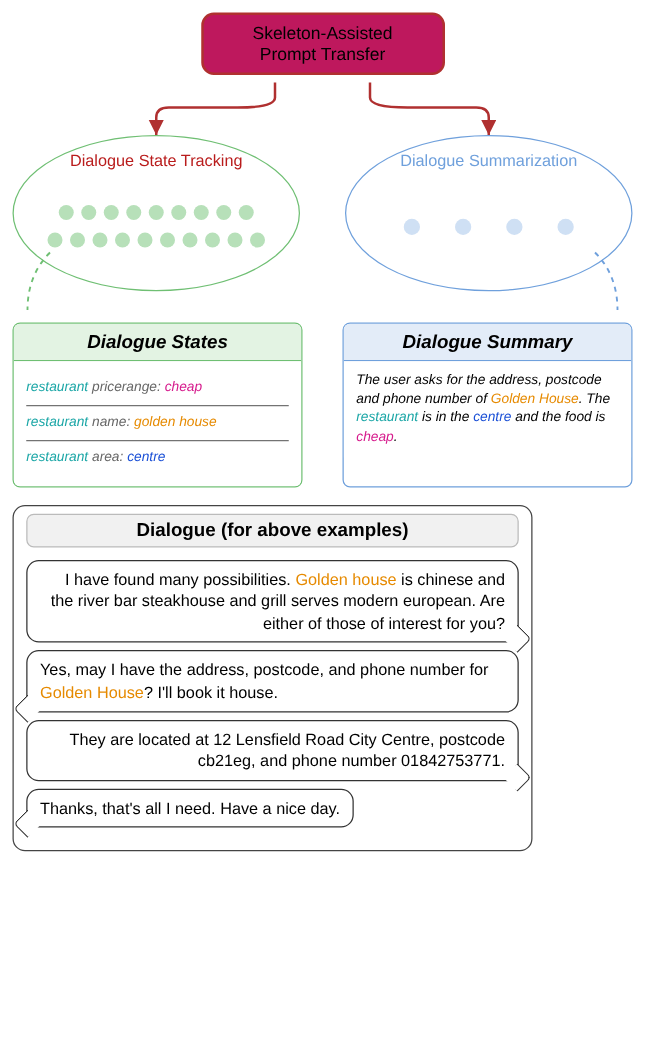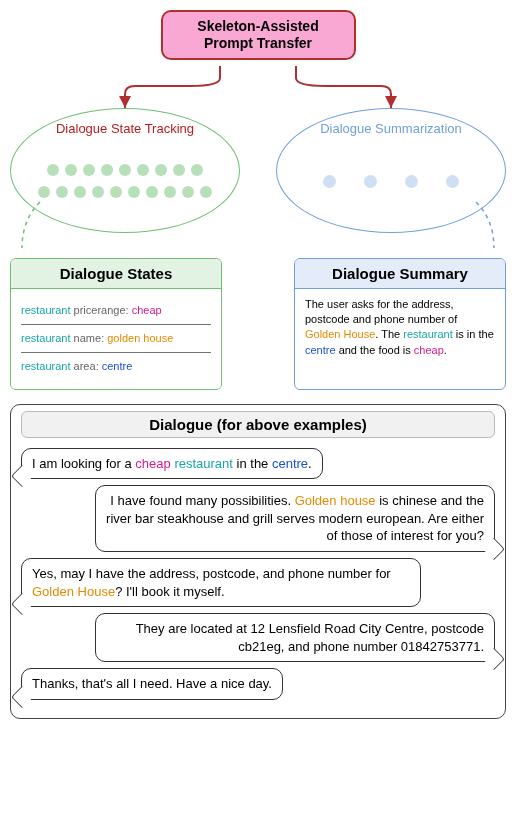--- a/index.html
+++ b/index.html
@@ -4,22 +4,22 @@
 <style>
   * { box-sizing: border-box; margin: 0; padding: 0; }
   body { font-family: Arial, Helvetica, sans-serif; background: #fff; width: 516px; }
   
   .canvas { width: 516px; position: relative; padding: 10px; }
 
   
   .sapt-box {
     width: 195px; margin: 0 auto 8px auto;
     border: 2px solid #b03030; border-radius: 10px;
-    background: #f9a8d4; padding: 6px 8px; text-align: center;
-    font-size: 14px; font-weight: bold; line-height: 1.2;
+    background: #be185d; padding: 6px 8px; text-align: center;
+    font-size: 14px; font-weight: normal; line-height: 1.2;
   }
 
   
   .arrow-row { height: 40px; position: relative; }
   .arrow-svg { position: absolute; left: 0; top: -8px; width: 496px; height: 56px; }
 
   
   .ellipse-row { display: flex; justify-content: space-between; height: 130px; position: relative; }
   .ellipse-wrap { position: relative; width: 230px; height: 125px; }
   .ellipse {
@@ -36,41 +36,41 @@
   .dot { display: inline-block; width: 12px; height: 12px; border-radius: 50%; margin: 3px; }
   .dots-left { top: 52px; padding: 0 22px; }
   .dots-right { top: 60px; padding: 0 30px; }
   .dots-right .dot { margin: 6px 14px; width: 13px; height: 13px; }
 
   
   .dash-conn { position: absolute; width: 496px; height: 60px; left: 10px; top: 200px; }
 
   
   .panels-row { display: flex; justify-content: space-between; margin-top: 20px; }
-  .panel { width: 212px; border-radius: 6px; overflow: hidden; }
+  .panel { width: 232px; border-radius: 6px; overflow: hidden; font-style: italic; }
   .panel-left { border: 1.5px solid #6fbf73; }
   .panel-right { border: 1.5px solid #6fa0dc; }
   .panel-header { text-align: center; font-weight: bold; font-size: 15px; padding: 6px 4px; }
   .hdr-left { background: #e3f3e3; border-bottom: 1.5px solid #6fbf73; }
   .hdr-right { background: #e3ecf8; border-bottom: 1.5px solid #6fa0dc; }
   .panel-body { padding: 8px 10px; font-size: 11px; line-height: 1.4; background: #fff; }
   .ds-row { padding: 6px 0; }
   .ds-sep { border-top: 1px solid #737373; }
   
   
   .c-teal { color: #1aa6a6; }
   .c-magenta { color: #d61a8c; }
   .c-orange { color: #e68a00; }
   .c-blue { color: #1a4fd6; }
   .c-gray { color: #666; }
 
   
   .dialogue-box {
     margin-top: 14px; border: 1.5px solid #444; border-radius: 10px; padding: 6px 10px 12px 10px; background: #fff;
-    width: 496px;
+    width: 416px;
   }
   .dialogue-title { text-align: center; font-weight: bold; font-size: 15px;
     border: 1px solid #bbb; border-radius: 6px; background: #f1f1f1; padding: 4px 0; margin-bottom: 10px; }
   
   .bubble-row { display: flex; margin: 6px 0; }
   .bubble-row.left { justify-content: flex-start; }
   .bubble-row.right { justify-content: flex-end; }
   .bubble {
     max-width: 400px; border: 1.5px solid #333; border-radius: 10px; padding: 6px 10px;
     font-size: 13px; line-height: 1.35; position: relative; background: #fff;
@@ -159,50 +159,44 @@
       <div class="panel-header hdr-right">Dialogue Summary</div>
       <div class="panel-body">
         <span>The user asks for the address, postcode and phone number of </span><span class="c-orange">Golden House</span><span>. The </span><span class="c-teal">restaurant</span><span> is in the </span><span class="c-blue">centre</span><span> and the food is </span><span class="c-magenta">cheap</span><span>.</span>
       </div>
     </div>
   </div>
 
   <div class="dialogue-box">
     <div class="dialogue-title">Dialogue (for above examples)</div>
 
+
+    <div class="bubble-row right">
+      <div class="bubble">
+        <span class="tail"></span>
+        <span>I have found many possibilities. </span><span class="c-orange">Golden house</span><span> is chinese and the river bar steakhouse and grill serves modern european. Are either of those of interest for you?</span>
+      </div>
+    </div>
+
     <div class="bubble-row left">
       <div class="bubble">
         <span class="tail"></span>
-        <span>I am looking for a </span><span class="c-magenta">cheap</span><span> </span><span class="c-teal">restaurant</span><span> in the </span><span class="c-blue">centre</span><span>.</span>
+        <span>Yes, may I have the address, postcode, and phone number for </span><span class="c-orange">Golden House</span><span>? I'll book it house.</span>
       </div>
     </div>
 
     <div class="bubble-row right">
       <div class="bubble">
         <span class="tail"></span>
-        <span>I have found many possibilities. </span><span class="c-orange">Golden house</span><span> is chinese and the river bar steakhouse and grill serves modern european. Are either of those of interest for you?</span>
+        <span>They are located at 12 Lensfield Road City Centre, postcode cb21eg, and phone number 01842753771.</span>
       </div>
     </div>
 
     <div class="bubble-row left">
       <div class="bubble">
         <span class="tail"></span>
-        <span>Yes, may I have the address, postcode, and phone number for </span><span class="c-orange">Golden House</span><span>? I'll book it myself.</span>
-      </div>
-    </div>
-
-    <div class="bubble-row right">
-      <div class="bubble">
-        <span class="tail"></span>
-        <span>They are located at 12 Lensfield Road City Centre, postcode cb21eg, and phone number 01842753771.</span>
-      </div>
-    </div>
-
-    <div class="bubble-row left">
-      <div class="bubble">
-        <span class="tail"></span>
         <span>Thanks, that's all I need. Have a nice day.</span>
       </div>
     </div>
 
   </div>
 
 </div>
 
 </body></html>

